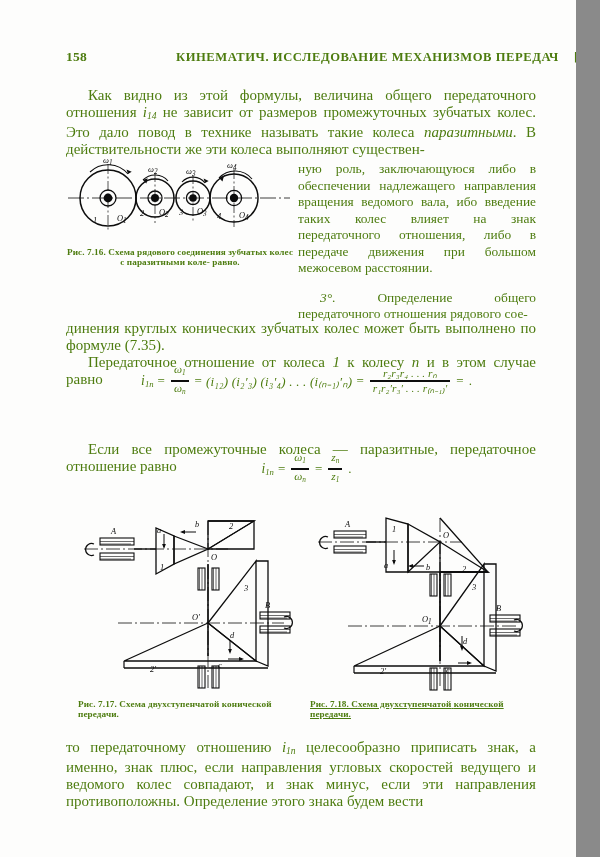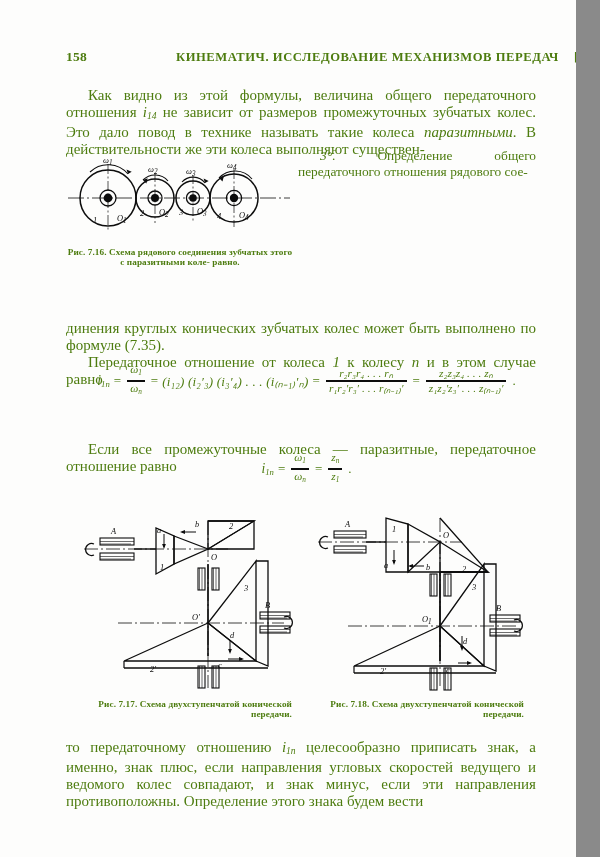--- a/index.html
+++ b/index.html
@@ -141,25 +141,25 @@
   .eqsym { font-style: normal; padding: 0 1px; }
   .prod { font-style: italic; font-size: 13px; letter-spacing: .2px; }
   
   #fig717 { position: absolute; left: 78px; top: 516px; width: 212px; height: 178px; }
   #fig718 { position: absolute; left: 312px; top: 516px; width: 210px; height: 178px; }
   .figcap {
     position: absolute;
     font-size: 9.2px;
     line-height: 10.4px;
     font-weight: bold;
-    text-align: right;
+    text-align: left;
     letter-spacing: .1px;
   }
   #cap717 { left: 78px; top: 699px; width: 214px; }
-  #cap718 { left: 310px; top: 699px; width: 214px; }
+  #cap718 { left: 310px; top: 699px; width: 214px; text-decoration: underline; }
   svg { display: block; overflow: visible; }
   .lbl { font-family: "Liberation Serif", serif; font-style: italic; font-size: 8.4px; fill: #0d0d0d; }
   .lbl-s { font-family: "Liberation Serif", serif; font-style: italic; font-size: 7.2px; fill: #0d0d0d; }
 </style>
 </head>
 <body>
 
 <div class="page">
 
   <div class="runhead">
@@ -224,25 +224,26 @@
           <path d="M 153 28 l 4.8 -1.7 l -1.3 5.2 z" fill="#0d0d0d"></path>
           <text class="lbl" x="161" y="18">ω<tspan class="lbl-s" dy="2">4</tspan></text>
           <text class="lbl" x="173" y="68">O<tspan class="lbl-s" dy="2">4</tspan></text>
           <text class="lbl" x="151" y="69">4</text>
         </g>
       </svg>
     </div>
 
     <div id="cap716">
       <span>Рис. 7.16. Схема рядового соединения</span>
-      <span>зубчатых этого с паразитными коле-</span>
+      <span>зубчатых колес с паразитными коле-</span>
       <span>равно.</span>
     </div>
 
     <div id="wraptext">
+      <p>ную роль, заключающуюся либо в обеспечении надлежащего направления вращения ведомого вала, ибо введение таких колес влияет на знак передаточного отношения, либо в передаче движения при большом межосевом расстоянии.</p>
       <p class="ind" style="margin-top:0"><i class="it">3°</i><span>. Определение общего передаточного отношения рядового сое-</span></p>
     </div>
   </div>
 
   <div class="col" style="top:292px;margin-top:28px;">
     <p>динения круглых конических зубчатых колес может быть выполнено по формуле (7.35).</p>
     <p class="ind"><span>Передаточное отношение от колеса </span><i class="it">1</i><span> к колесу </span><i class="it">n</i><span> и в этом случае равно</span></p>
   </div>
 
   <div class="mathline" style="top:364px;">
@@ -256,25 +257,20 @@
       </span>
       <span class="eqsym">=</span>
       <span class="prod">(i₁₂) (i₂′₃) (i₃′₄) . . . (i₍ₙ₋₁₎′ₙ)</span>
       <span class="eqsym">=</span>
       <span class="frac">
         <span class="num">r₂r₃r₄ . . . rₙ</span>
         <span class="bar"></span>
         <span class="den">r₁r₂′r₃′ . . . r₍ₙ₋₁₎′</span>
       </span>
       <span class="eqsym">=</span>
-      <span class="frac">
-        <span class="num">z₂z₃z₄ . . . zₙ</span>
-        <span class="bar"></span>
-        <span class="den">z₁z₂′z₃′ . . . z₍ₙ₋₁₎′</span>
-      </span>
       <span class="eqsym">.</span>
     </span>
   </div>
 
   <div class="col" style="top:412px;margin-top:29px;">
     <p class="ind">Если все промежуточные колеса — паразитные, передаточное отношение равно</p>
   </div>
 
   <div class="mathline" style="top:452px;">
     <span class="eqwrap">

